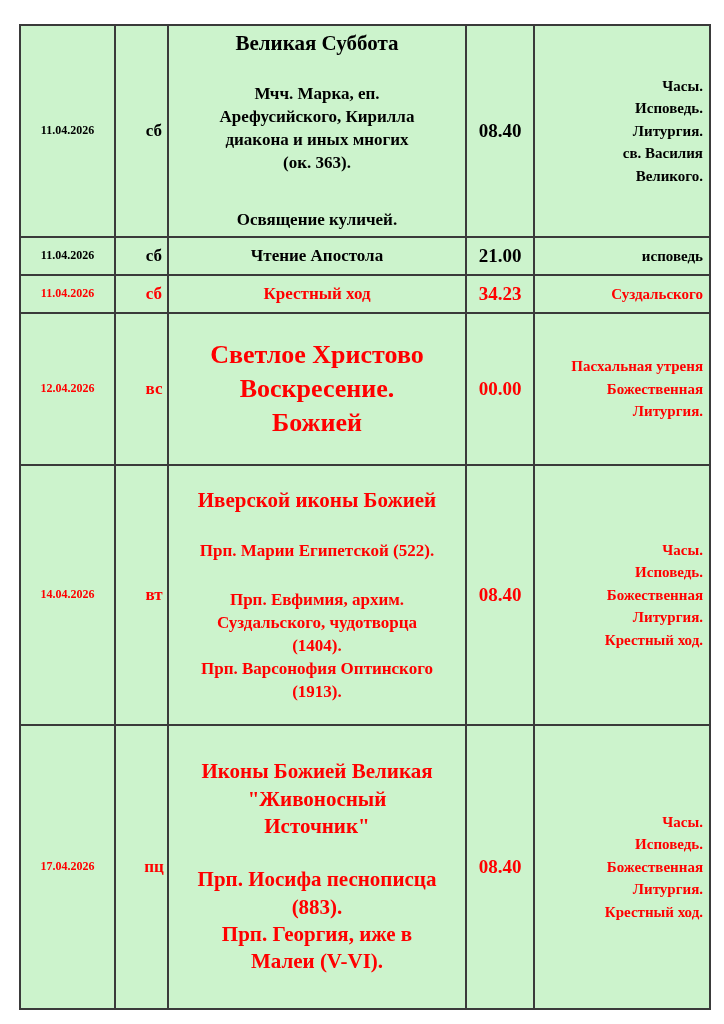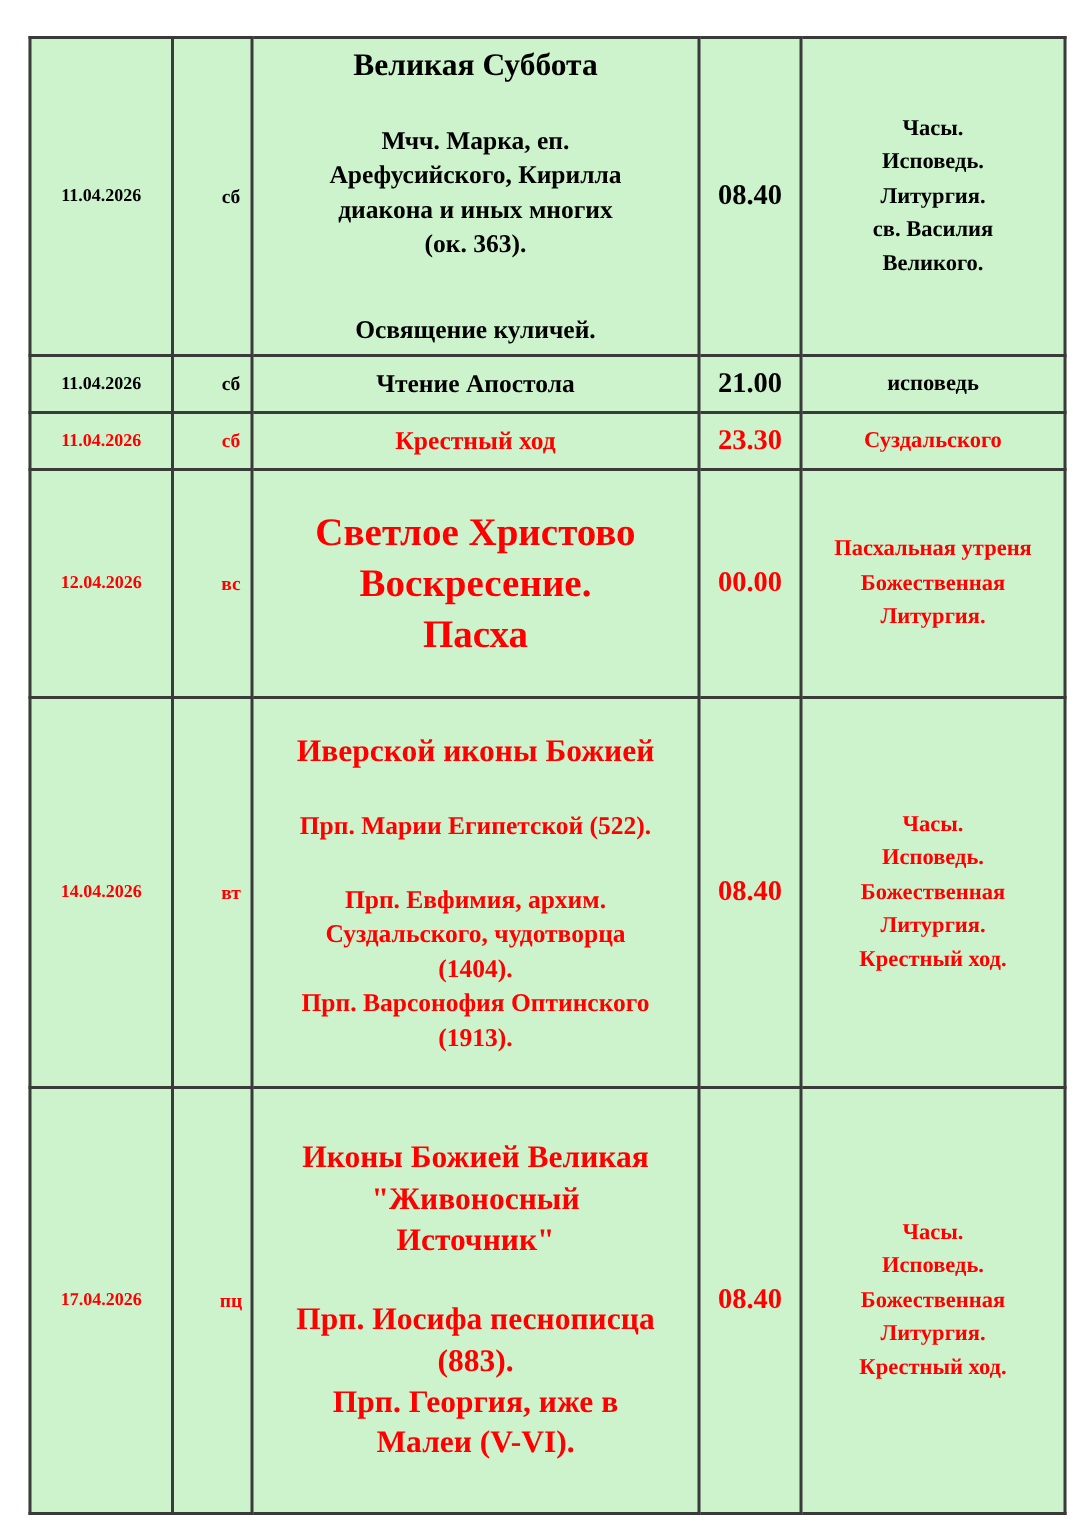--- a/index.html
+++ b/index.html
@@ -32,28 +32,29 @@
     text-align:center;
     overflow:hidden;
   }
   tr.r-black td{color:var(--black);}
   tr.r-red td{color:var(--red);}
 
   .h1{height:202px;} .h2{height:38px;} .h3{height:38px;}
   .h4{height:152px;} .h5{height:260px;} .h6{height:284px;}
 
   .c-date{font-size:12px;}
-  .c-day{font-size:13px;padding-left:25px;}
+  .c-day{font-size:17px;padding-left:25px;}
   .c-desc{padding:4px 8px;}
   .c-time{font-size:19px;text-align:center;}
   .c-serv{
     font-size:15px;
     line-height:1.5;
     white-space:pre-line;
     padding:2px 6px;
+    text-align:right;
   }
   .c-desc p{
     text-underline-offset:3px;
     white-space:pre-line;
   }
   .t-xl{font-size:26px;line-height:1.3;}
   .t-lg{font-size:21px;line-height:1.3;}
   .t-md{font-size:17px;line-height:1.35;}
   .gap-lg{margin-top:34px;}
   .gap-md{margin-top:26px;}
@@ -101,31 +102,31 @@
         <td class="c-time">21.00</td>
         <td class="c-serv">исповедь</td>
       </tr>
 
       <tr class="r-red h3">
         <td class="c-date">11.04.2026</td>
         <td class="c-day">сб</td>
         <td class="c-desc">
           <p class="t-md">Крестный ход</p>
         </td>
-        <td class="c-time">23.30</td>
+        <td class="c-time">34.23</td>
         <td class="c-serv">Суздальского</td>
       </tr>
 
       <tr class="r-red h4">
         <td class="c-date">12.04.2026</td>
         <td class="c-day">вс</td>
         <td class="c-desc">
           <p class="t-xl">Светлое Христово
 Воскресение.
-Пасха</p>
+Божией</p>
         </td>
         <td class="c-time">00.00</td>
         <td class="c-serv">Пасхальная утреня
 Божественная
 Литургия.</td>
       </tr>
 
       <tr class="r-red h5">
         <td class="c-date">14.04.2026</td>
         <td class="c-day">вт</td>

